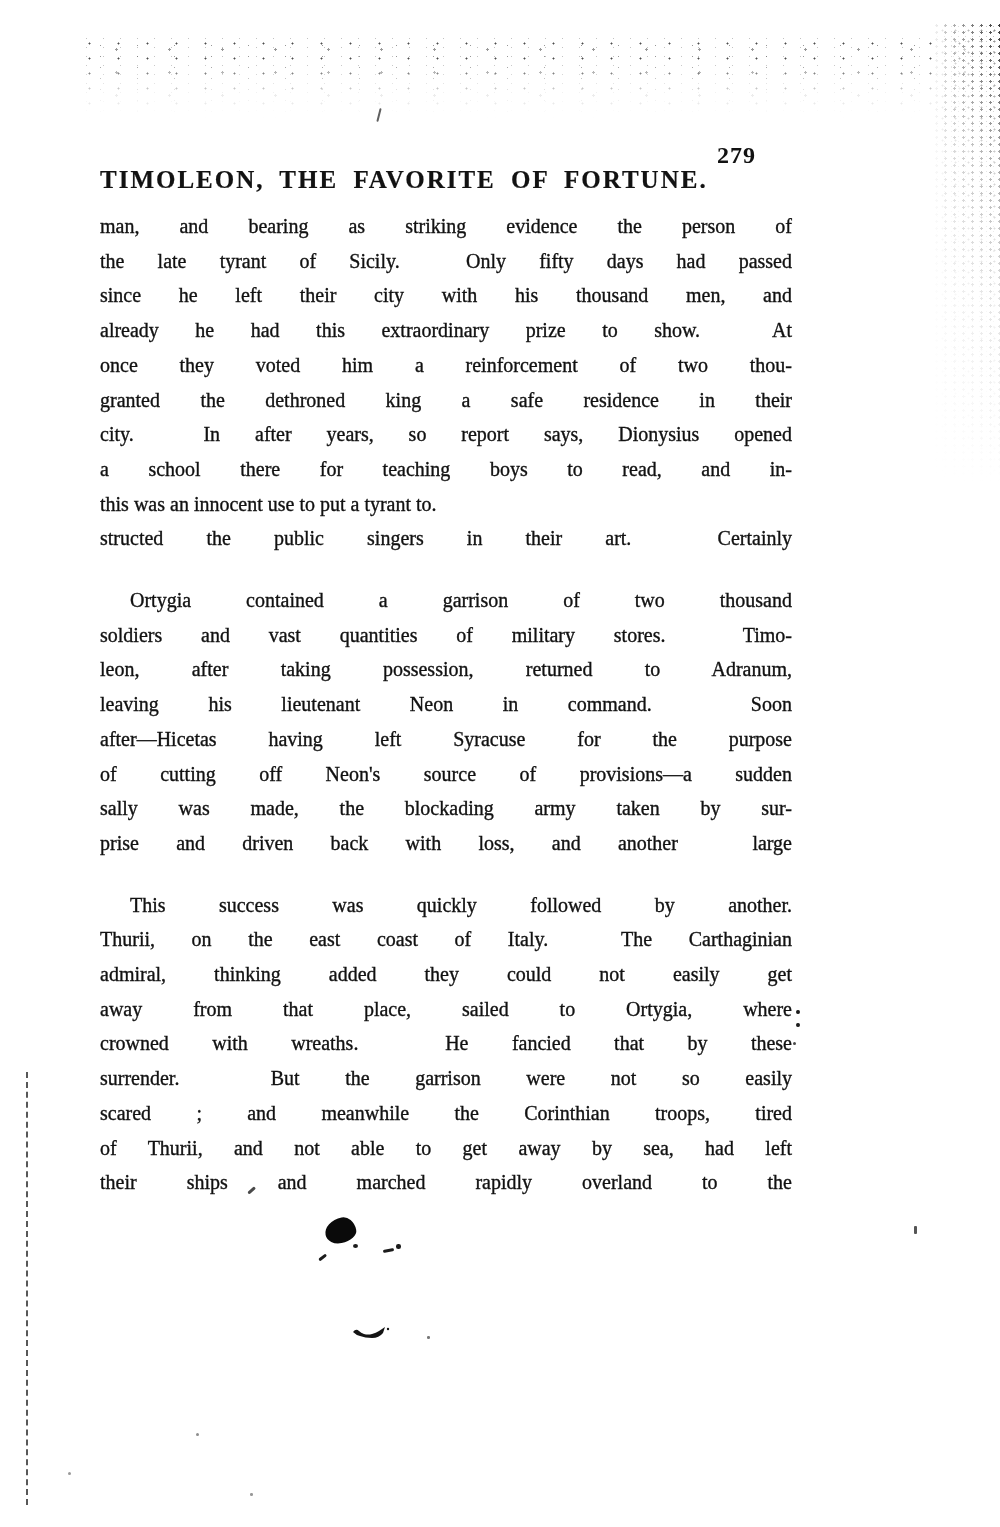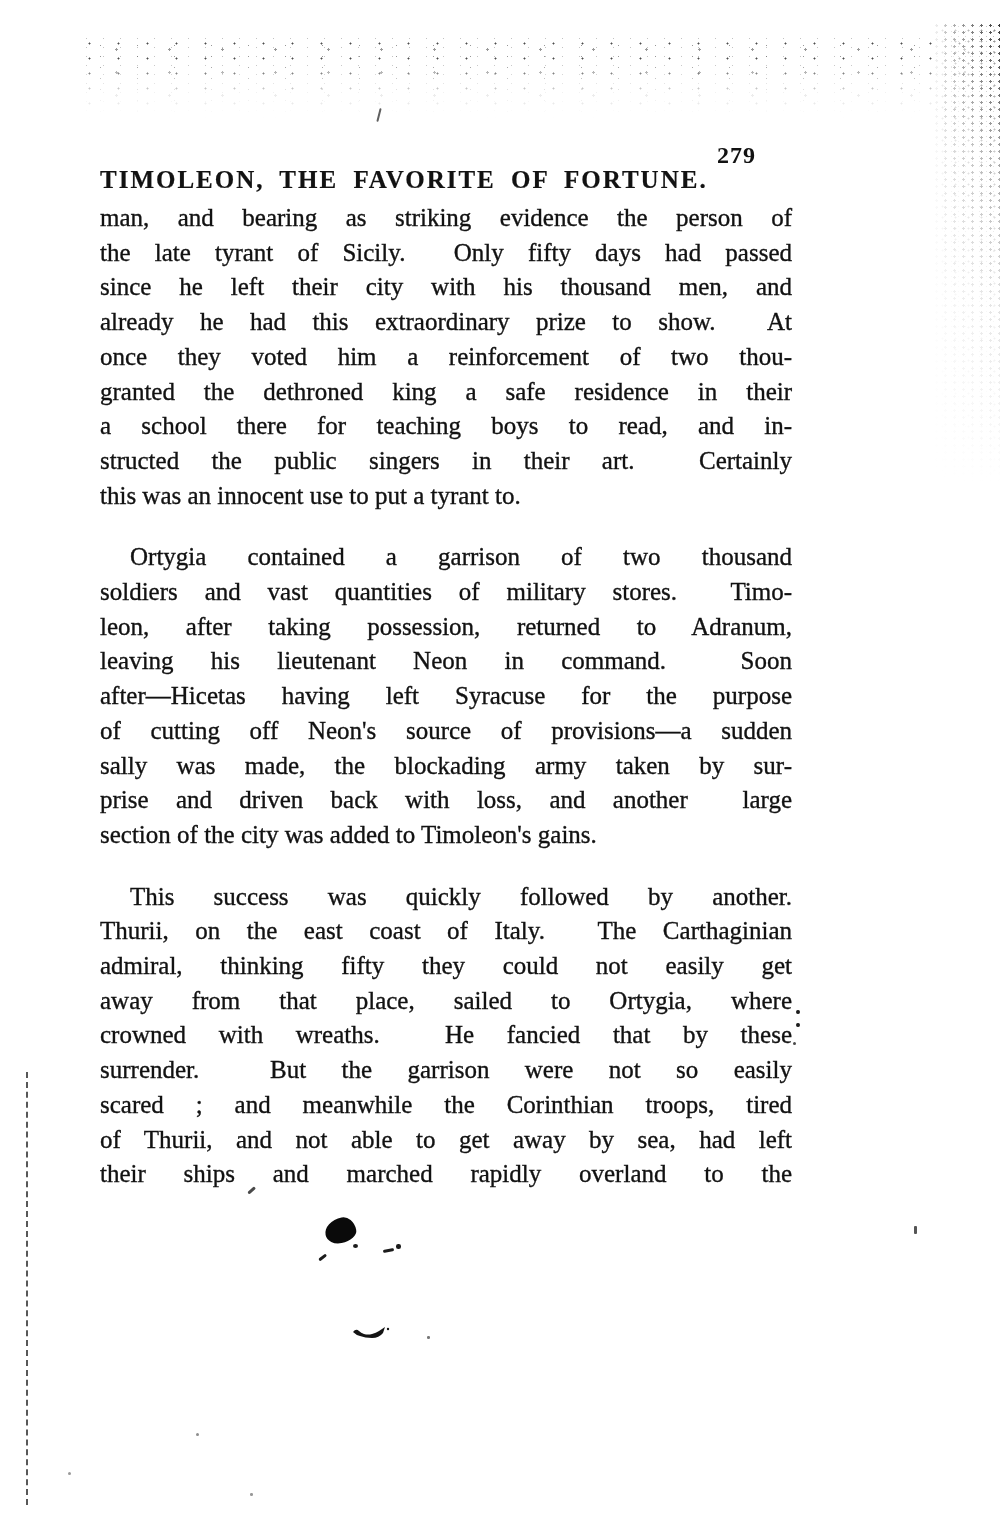--- a/index.html
+++ b/index.html
@@ -58,22 +58,22 @@
     -webkit-text-stroke:.2px var(--ink);
     white-space:nowrap;
   }
   .page-num {
     position:absolute; right:36px; top:-4px;
     font-size:24px; font-weight:bold; letter-spacing:1px;
   }
 
   
   .text-block {
-    position:absolute; left:100px; top:201px; width:692px;
-    font-size:25px; line-height:34.7px;
+    position:absolute; left:100px; top:209px; width:692px;
+    font-size:20px; line-height:34.7px;
     -webkit-text-stroke:.35px var(--ink);
   }
   .line {
     text-align:justify; text-align-last:justify;
     white-space:pre-wrap;
   }
   .line.last { text-align-last:left; }
   .para.indent .line:first-child { text-indent:30px;margin-top:27px; }
 
   
@@ -120,39 +120,39 @@
   </header>
 
   <main class="text-block" id="text-block">
       <div class="para">
         <div class="line">man, and bearing as striking evidence the person of</div>
         <div class="line">the late tyrant of Sicily.  Only fifty days had passed</div>
         <div class="line">since he left their city with his thousand men, and</div>
         <div class="line">already he had this extraordinary prize to show.  At</div>
         <div class="line">once they voted him a reinforcement of two thou-</div>
         <div class="line">granted the dethroned king a safe residence in their</div>
+        <div class="line">city.  In after years, so report says, Dionysius opened</div>
         <div class="line">a school there for teaching boys to read, and in-</div>
+        <div class="line last">this was an innocent use to put a tyrant to.</div>
         <div class="line">structed the public singers in their art.  Certainly</div>
-        <div class="line last">this was an innocent use to put a tyrant to.</div>
       </div>
       <div class="para indent">
         <div class="line">Ortygia contained a garrison of two thousand</div>
         <div class="line">soldiers and vast quantities of military stores.  Timo-</div>
         <div class="line">leon, after taking possession, returned to Adranum,</div>
         <div class="line">leaving his lieutenant Neon in command.  Soon</div>
         <div class="line">after—Hicetas having left Syracuse for the purpose</div>
         <div class="line">of cutting off Neon's source of provisions—a sudden</div>
         <div class="line">sally was made, the blockading army taken by sur-</div>
         <div class="line">prise and driven back with loss, and another  large</div>
-        <div class="line last">section of the city was added to Timoleon's gains.</div>
       </div>
       <div class="para indent">
         <div class="line">This success was quickly followed by another.</div>
         <div class="line">Thurii, on the east coast of Italy.  The Carthaginian</div>
-        <div class="line">admiral, thinking fifty they could not easily get</div>
+        <div class="line">admiral, thinking added they could not easily get</div>
         <div class="line">away from that place, sailed to Ortygia, where</div>
         <div class="line">crowned with wreaths.  He fancied that by these</div>
         <div class="line">surrender.  But the garrison were not so easily</div>
         <div class="line">scared ; and meanwhile the Corinthian troops, tired</div>
         <div class="line">of Thurii, and not able to get away by sea, had left</div>
         <div class="line">their ships and marched rapidly overland to the</div>
       </div>
     </main>
 
   <div class="margin-line"></div>

